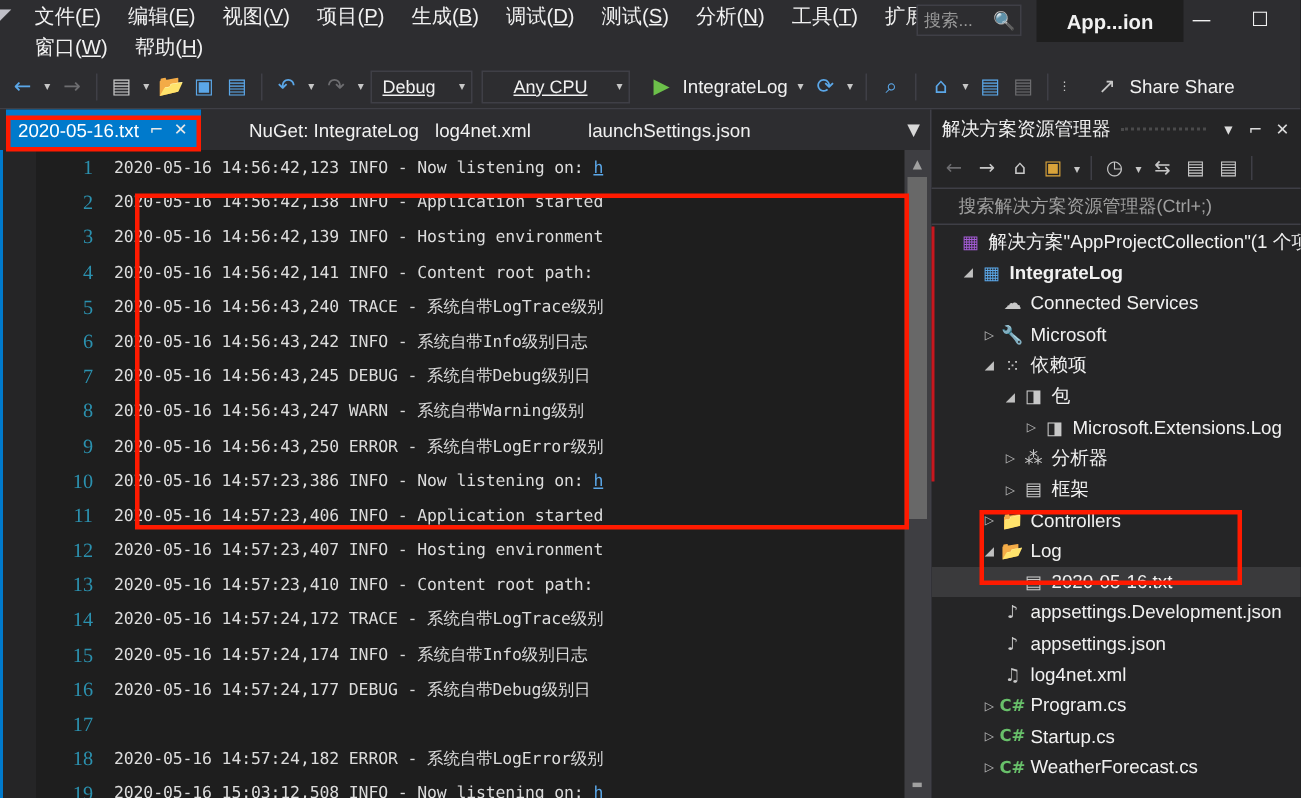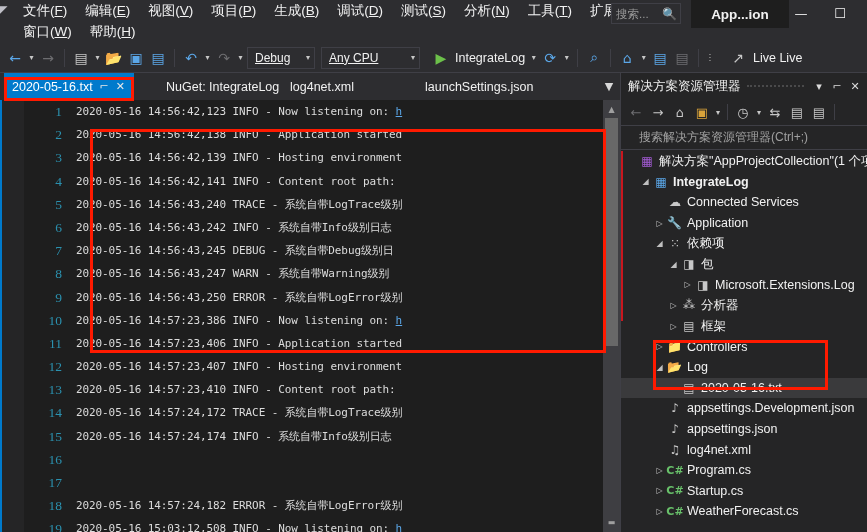--- a/index.html
+++ b/index.html
@@ -292,21 +292,21 @@
       <span class="tsep"></span>
     </div>
 
     <div class="tb" style="left:247px;">
       <div class="combo" style="width:68px;">
         <span class="cv">Debug</span>
         <span class="carr">▾</span>
       </div>
     </div>
     <div class="tb" style="left:321px;">
-      <div class="combo" style="width:99px;">
+      <div class="combo" style="width:99px;text-align:center;">
         <span class="cv">Any CPU</span>
         <span class="carr">▾</span>
       </div>
     </div>
 
     <div class="tb" style="left:430px;">
       <span class="ticon green">
           <span>▶</span>
         </span>
       <span class="runlabel">IntegrateLog</span>
@@ -339,40 +339,40 @@
       <span class="tsep"></span>
       <span class="tcaret">
           <span>⋮</span>
         </span>
     </div>
 
     <div class="tb" style="left:727px;">
       <span class="ticon">
           <span>↗</span>
         </span>
-      <span class="liveshare">Live Live</span>
+      <span class="liveshare">Share Share</span>
     </div>
   </div>
 
   <div class="tabbar" id="tabbar">
     <div class="tabs-overflow">
       <span>▼</span>
     </div>
   <div class="tab active" style="left: 4px; width: 130px;">
         <span>2020-05-16.txt</span>
         <span class="pin">⌐</span>
         <span class="x">✕</span>
       </div>
       <div class="tab" style="left: 134px; padding-left: 32px;">
         <span>NuGet: IntegrateLog</span>
       </div>
       <div class="tab" style="left: 282px;">
         <span>log4net.xml</span>
       </div>
-      <div class="tab" style="left: 417px; justify-content: center;">
+      <div class="tab" style="left: 384px; justify-content: center;">
         <span>launchSettings.json</span>
       </div>
     </div>
 
   <div class="editor">
     <div class="ed-accent"></div>
     <div class="ed-margin"></div>
     <div class="code-area" id="code-area">
         <div class="ln-row">
           <span class="lno">1</span>
@@ -429,20 +429,21 @@
         <div class="ln-row">
           <span class="lno">14</span>
           <span class="ltext">2020-05-16 14:57:24,172  TRACE - 系统自带LogTrace级别</span>
         </div>
         <div class="ln-row">
           <span class="lno">15</span>
           <span class="ltext">2020-05-16 14:57:24,174  INFO  - 系统自带Info级别日志</span>
         </div>
         <div class="ln-row">
           <span class="lno">16</span>
+          <span class="ltext">2020-05-16 14:57:24,177  DEBUG - 系统自带Debug级别日</span>
         </div>
         <div class="ln-row">
           <span class="lno">17</span>
         </div>
         <div class="ln-row">
           <span class="lno">18</span>
           <span class="ltext">2020-05-16 14:57:24,182  ERROR - 系统自带LogError级别</span>
         </div>
         <div class="ln-row">
           <span class="lno">19</span>
@@ -529,21 +530,21 @@
           <span class="lbl">IntegrateLog</span>
         </div>
         <div class="tr" style="padding-left: 32px;">
           <span class="chev"></span>
           <span class="ico cloud">☁</span>
           <span class="lbl">Connected Services</span>
         </div>
         <div class="tr" style="padding-left: 32px;">
           <span class="chev">▷</span>
           <span class="ico wrench">🔧</span>
-          <span class="lbl">Application</span>
+          <span class="lbl">Microsoft</span>
         </div>
         <div class="tr" style="padding-left: 32px;">
           <span class="chev open">◢</span>
           <span class="ico dep">⁙</span>
           <span class="lbl">依赖项</span>
         </div>
         <div class="tr" style="padding-left: 46px;">
           <span class="chev open">◢</span>
           <span class="ico pkg">◨</span>
           <span class="lbl">包</span>

